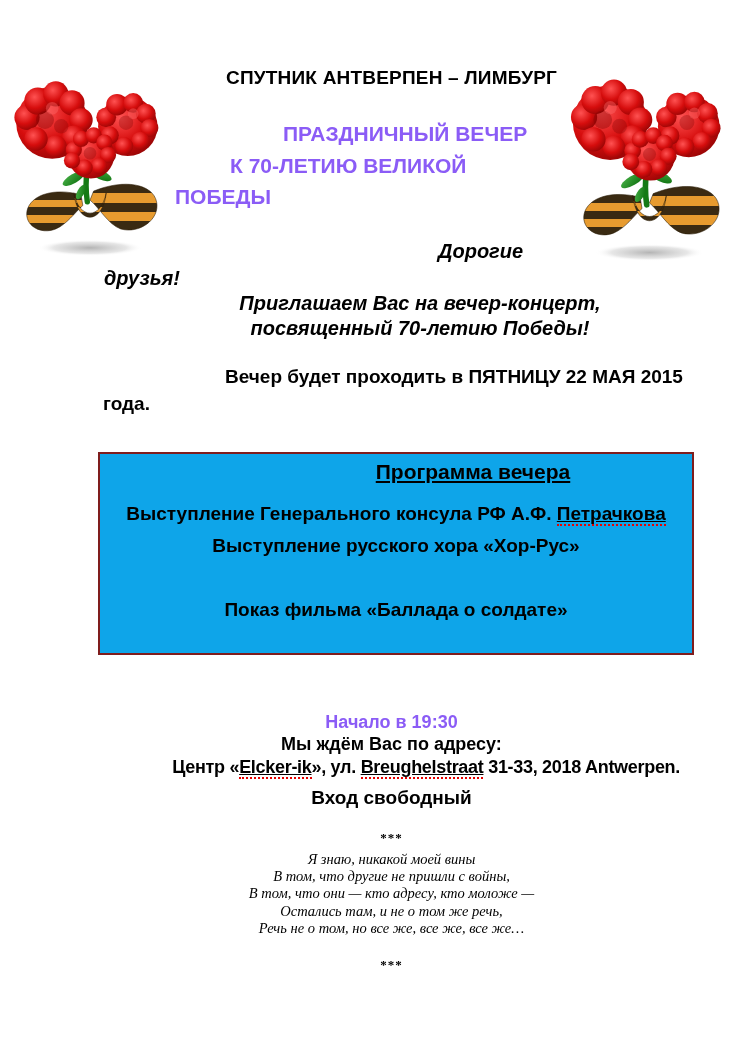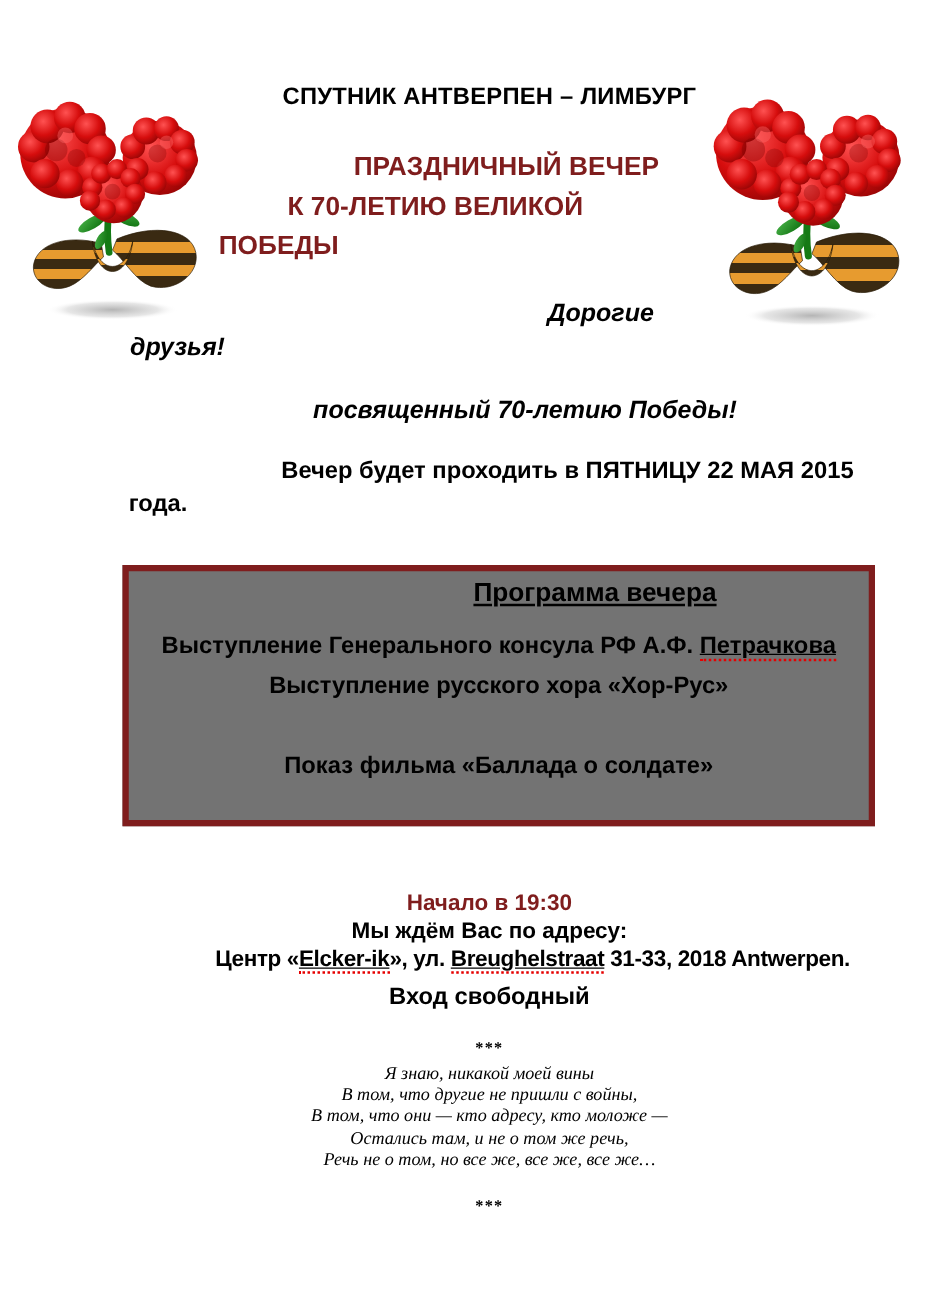--- a/index.html
+++ b/index.html
@@ -3,41 +3,41 @@
 <meta charset="utf-8">
 <style>
   html,body { margin:0; padding:0; background:#ffffff; }
   .page {
     position:relative; width:743px; height:1050px; background:#ffffff;
     font-family:"Liberation Sans", sans-serif; color:#000; overflow:hidden;
   }
   .abs { position:absolute; white-space:nowrap; }
   .b { font-weight:bold; }
   .i { font-style:italic; }
-  .red { color:#7f1d1d; }
+  .red { color:#8b5cf6; }
   .center-col { left:103px; width:577px; text-align:center; }
 
   .org-title { top:67px; font-size:19px; letter-spacing:0.2px; }
   .head1 { left:283px; top:122px; font-size:21px; }
   .head2 { left:230px; top:154px; font-size:21px; }
   .head3 { left:175px; top:185px; font-size:21px; }
 
   .greet1 { left:438px; top:240px; font-size:20px; }
   .greet2 { left:104px; top:267px; font-size:20px; }
 
   .invite { left:130px; width:580px; text-align:center; font-size:20px; }
   .invite1 { top:292px; }
   .invite2 { top:317px; }
 
   .date1 { left:225px; top:366px; font-size:19px; }
   .date2 { left:103px; top:393px; font-size:19px; }
 
   .program-box {
     position:absolute; left:98px; top:452px; width:592px; height:199px;
-    border:5px solid #7f1d1d; background:#737373;
+    border:2px solid #7f1d1d; background:#0ea5e9;
   }
   .prog-title {
     position:absolute; top:6px; left:0; width:438px; padding-left:154px;
     text-align:center; font-size:21px; font-weight:bold;
     text-decoration:underline; white-space:nowrap;
   }
   .prog-item {
     position:absolute; left:0; width:100%; text-align:center;
     font-size:19px; font-weight:bold; white-space:nowrap;
   }
@@ -163,20 +163,21 @@
 
   <div class="abs center-col org-title b">СПУТНИК АНТВЕРПЕН – ЛИМБУРГ</div>
 
   <div class="abs head1 b red">ПРАЗДНИЧНЫЙ ВЕЧЕР</div>
   <div class="abs head2 b red">К 70-ЛЕТИЮ ВЕЛИКОЙ</div>
   <div class="abs head3 b red">ПОБЕДЫ</div>
 
   <div class="abs greet1 b i">Дорогие</div>
   <div class="abs greet2 b i">друзья!</div>
 
+  <div class="abs invite invite1 b i">Приглашаем Вас на вечер-концерт,</div>
   <div class="abs invite invite2 b i">посвященный 70-летию Победы!</div>
 
   <div class="abs date1 b">Вечер будет проходить в ПЯТНИЦУ 22 МАЯ 2015</div>
   <div class="abs date2 b">года.</div>
 
   <div class="program-box">
     <div class="prog-title">Программа вечера</div>
     <div class="prog-item pi1"><span>Выступление Генерального консула РФ А.Ф. </span><span class="misspell">Петрачкова</span></div>
     <div class="prog-item pi2">Выступление русского хора «Хор-Рус»</div>
     <div class="prog-item pi4">Показ фильма «Баллада о солдате»</div>

